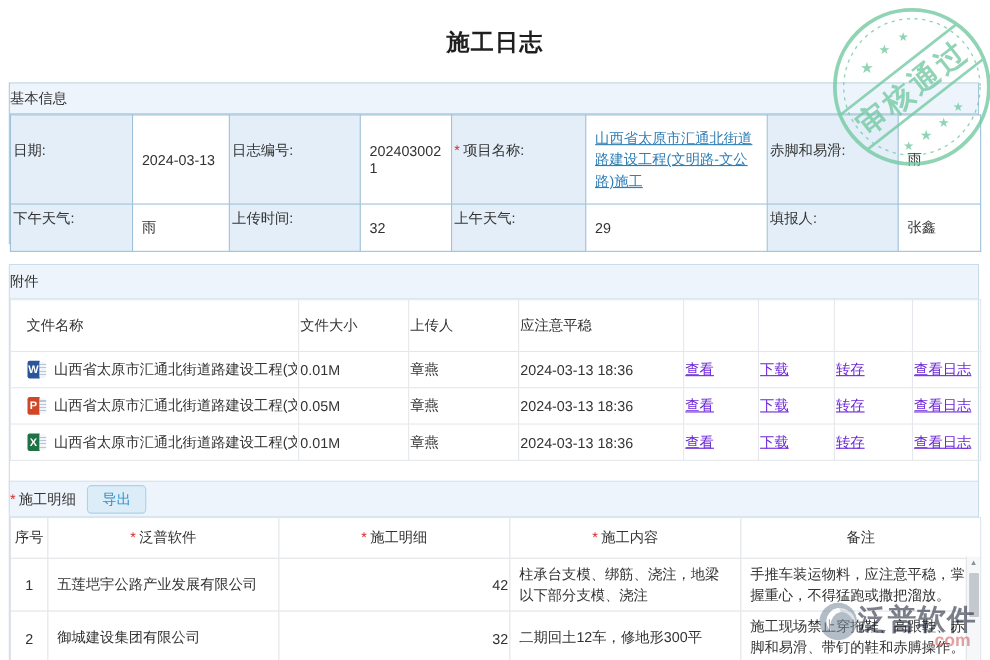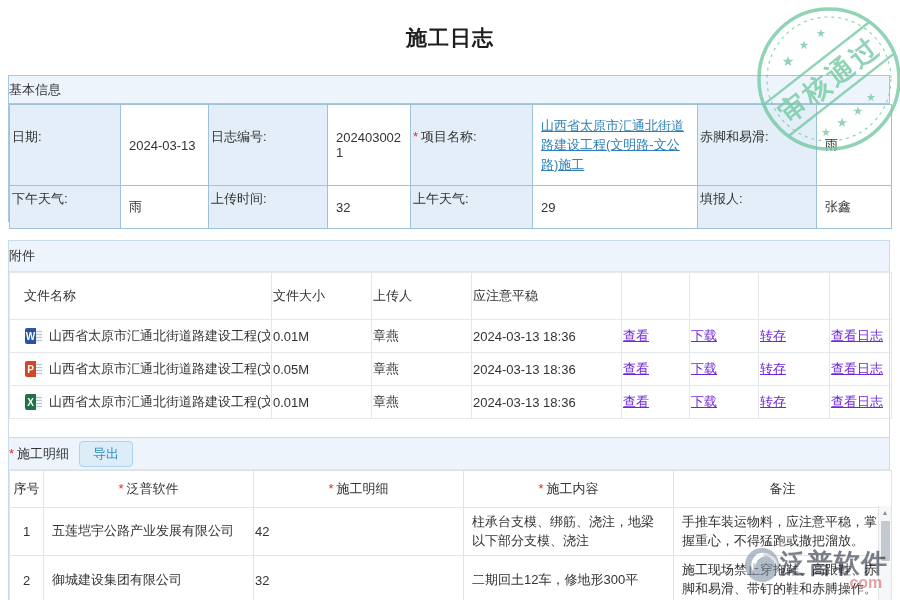--- a/index.html
+++ b/index.html
@@ -46,21 +46,21 @@
   #detail-panel{top:437px;height:163px;border:1px solid #cadcea;border-bottom:none}
   #detail-panel .panel-band{height:32px;border-bottom:1px solid #dbe6f0}
   .export-btn{display:inline-block;margin-left:10px;padding:3px 13px;background:#dcedf8;
     border:1px solid #a9d4ee;border-radius:4px;color:#2f8fc5;font-size:13px;cursor:pointer}
   #detail-table th,#detail-table td{border:1px solid #e0e4e8;font-size:13px;vertical-align:middle}
   #detail-table th{font-weight:normal;text-align:center;height:34px;background:#fff}
   #detail-table tr.dr1{height:48px}
   #detail-table tr.dr2{height:49px}
   td.cell-no{text-align:center}
   td.cell-left{text-align:left;padding:4px 8px;line-height:1.45}
-  td.cell-ctr{text-align:left}
+  td.cell-ctr{text-align:right}
 
   
   .vscroll{position:absolute;left:878px;top:506px;width:13px;height:94px;background:#f6f7f8;
     border-left:1px solid #e2e4e6;z-index:4;box-sizing:border-box}
   .vs-arrow{height:12px;text-align:center;font-size:7px;color:#8a9096;line-height:13px}
   .vs-thumb{position:absolute;left:2px;top:15px;width:9px;height:40px;background:#c3c9cf;border-radius:1px}
 
   
   .stamp{position:absolute;left:750px;top:0;width:158px;height:158px;z-index:5;opacity:.78;pointer-events:none}
 

